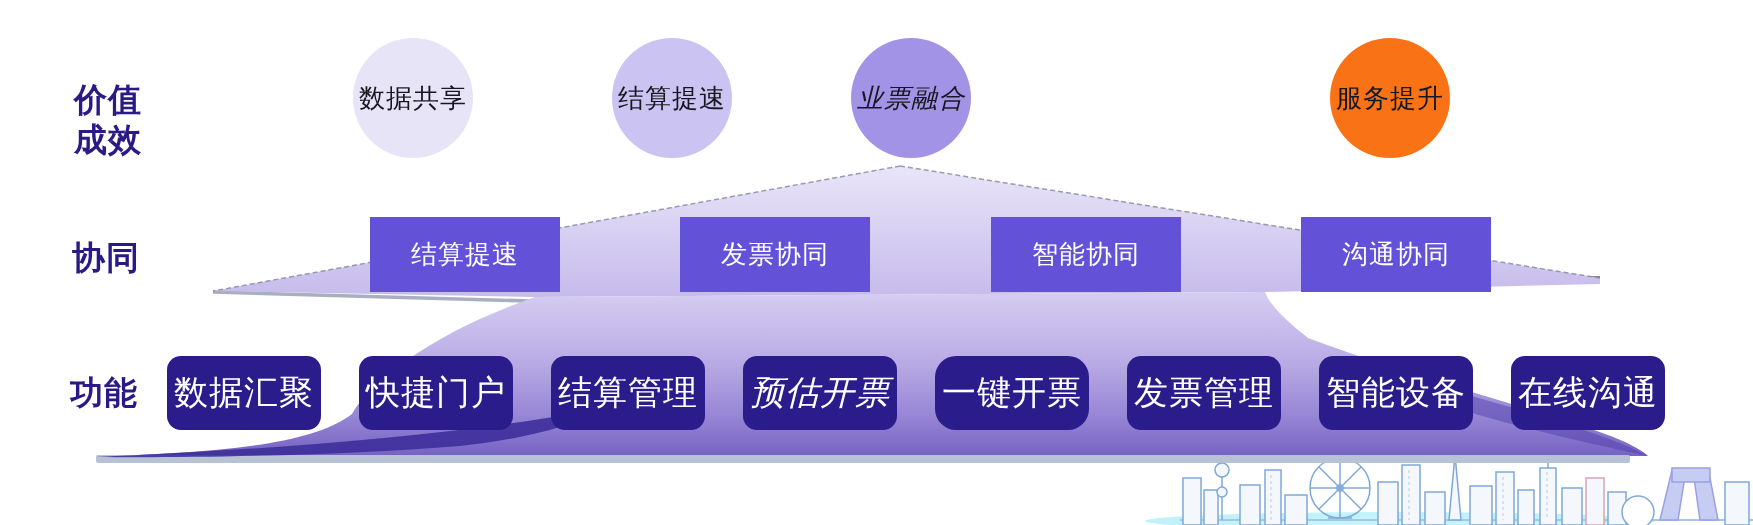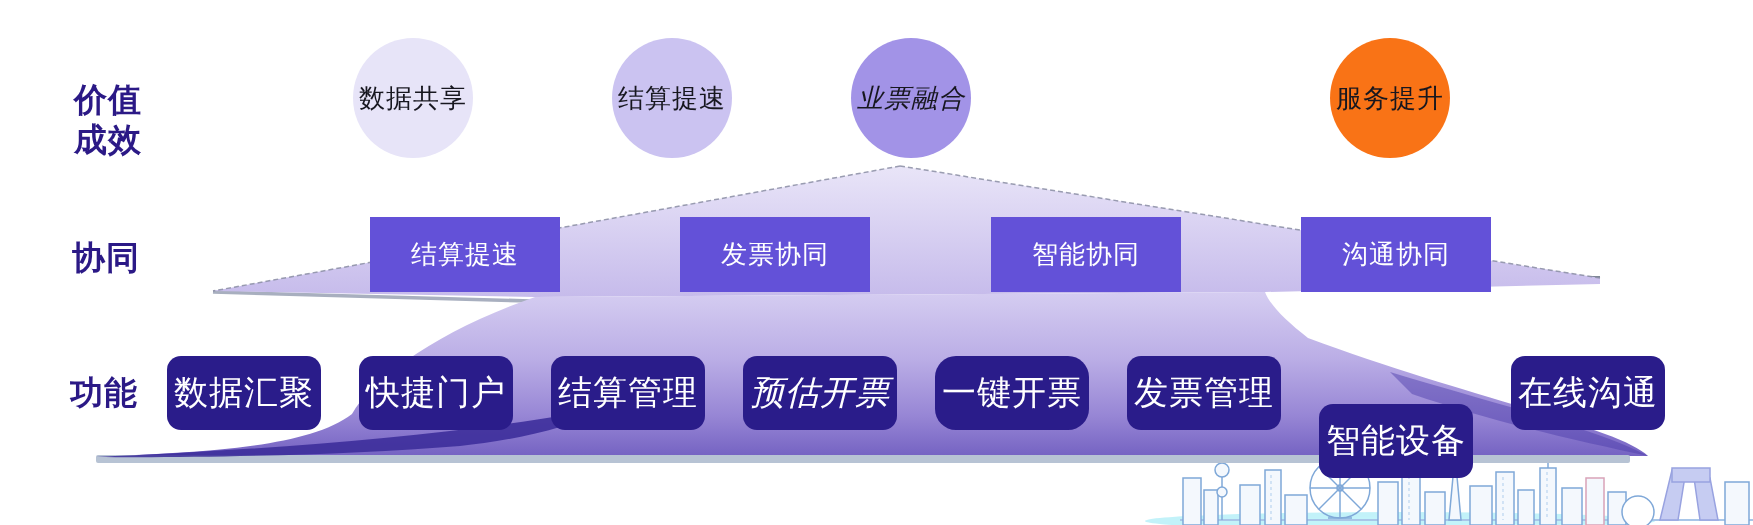--- a/index.html
+++ b/index.html
@@ -26,21 +26,21 @@
     background:var(--collab-fill,#6351D8);color:var(--collab-text,#fff);
     display:flex;align-items:center;justify-content:center;font-size:26px;letter-spacing:1px;
   }
   .b0{left:370px;} .b1{left:680px;} .b2{left:991px;} .b3{left:1301px;}
   .func{
     position:absolute;z-index:3;top:356px;width:154px;height:74px;border-radius:14px;
     background:var(--function-fill,#2A1C8A);color:var(--function-text,#fff);
     display:flex;align-items:center;justify-content:center;font-size:34px;letter-spacing:1px;
   }
   .f0{left:167px;} .f1{left:359px;} .f2{left:551px;} .f3{left:743px;font-style:italic;}
-  .f4{left:935px;border-radius:21px;} .f5{left:1127px;} .f6{left:1319px;margin-top:48px;} .f7{left:1511px;}
+  .f4{left:935px;border-radius:21px;} .f5{left:1127px;} .f6{left:1319px;} .f7{left:1511px;}
 </style>
 </head>
 <body>
 
 <div id="canvas">
 
   <svg id="decor" width="1753" height="525" viewBox="0 0 1753 525">
     <defs>
       <linearGradient id="gBody" x1="0" y1="0" x2="0" y2="1">
         <stop offset="0%" stop-color="#D5CDF1"></stop>

